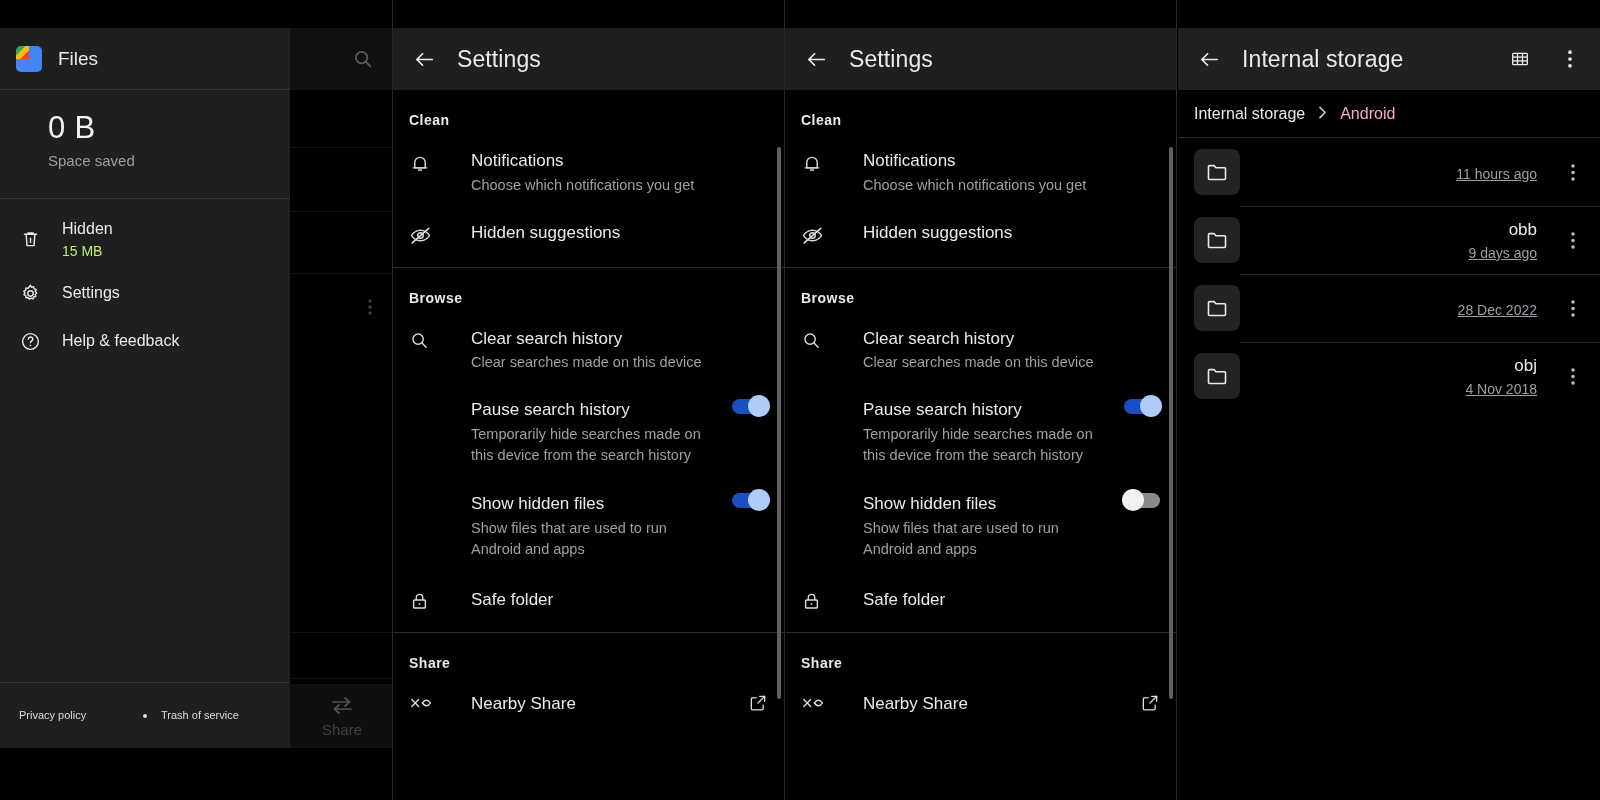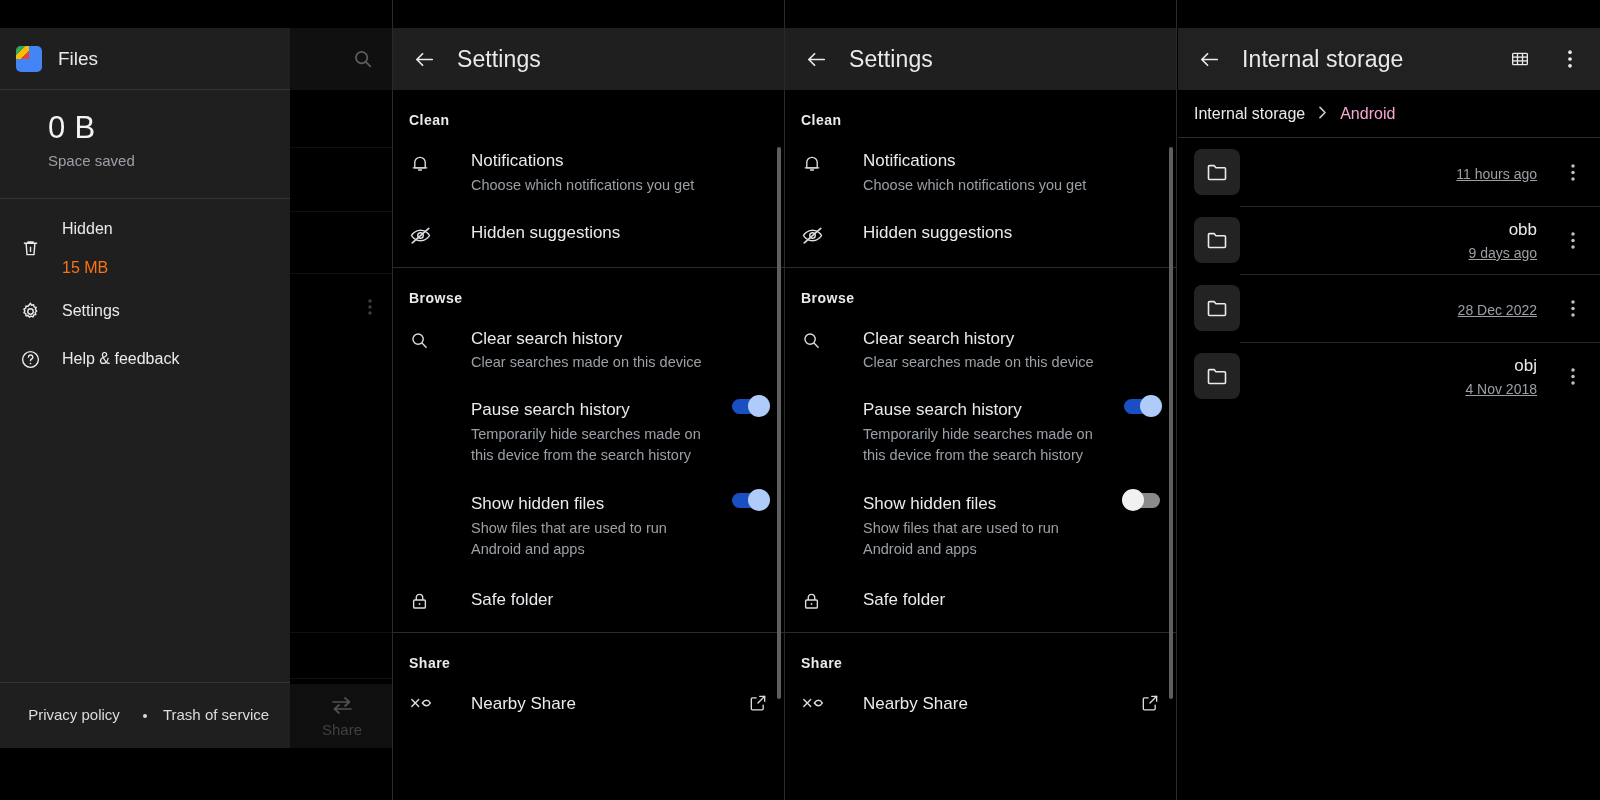--- a/index.html
+++ b/index.html
@@ -89,27 +89,27 @@
   }
   .saved-value { color:#f1f3f4; font-size:31px; font-weight:400; line-height:1.15; letter-spacing:.3px;}
   .saved-label { color:#9aa0a6; font-size:15px; margin-top:6px; }
   .drawer-items { padding-top:10px; }
   .drawer-item {
     display:flex; align-items:center; gap:20px; padding:10px 16px 10px 18px;
     min-height:48px;
   }
   .drawer-item .ico { width:24px; height:24px; flex:0 0 auto; display:flex; align-items:center; justify-content:center;}
   .drawer-item .txt .t { color:#e8eaed; font-size:16px; line-height:1.3; }
-  .drawer-item .txt .s { color:#f97316; font-size:16px; margin-top:20px; }
+  .drawer-item .txt .s { color:#bef264; font-size:14px; margin-top:4px; }
   .drawer-foot {
     margin-top:auto; border-top:1px solid #343434; height:66px;
     display:flex; align-items:center; justify-content:center; gap:0;
   }
   .foot-link {
-    color:#dadce0; font-size:15px; text-align:center; line-height:1.25; width:110px;
+    color:#dadce0; font-size:11px; line-height:1.25; width:110px;
   }
   .foot-dot { width:4px; height:4px; border-radius:50%; background:#dadce0; margin:0 14px; }
 
   
   .settings-body { position:relative; height:686px; background:#000; overflow:hidden; }
   .sec-head {
     color:#e8eaed; font-size:14px; font-weight:700; letter-spacing:.5px;
     padding: 22px 0 10px 16px;
   }
   .sec-divider { height:1px; background:#2b2b2b; margin: 6px 0 0 0; }

